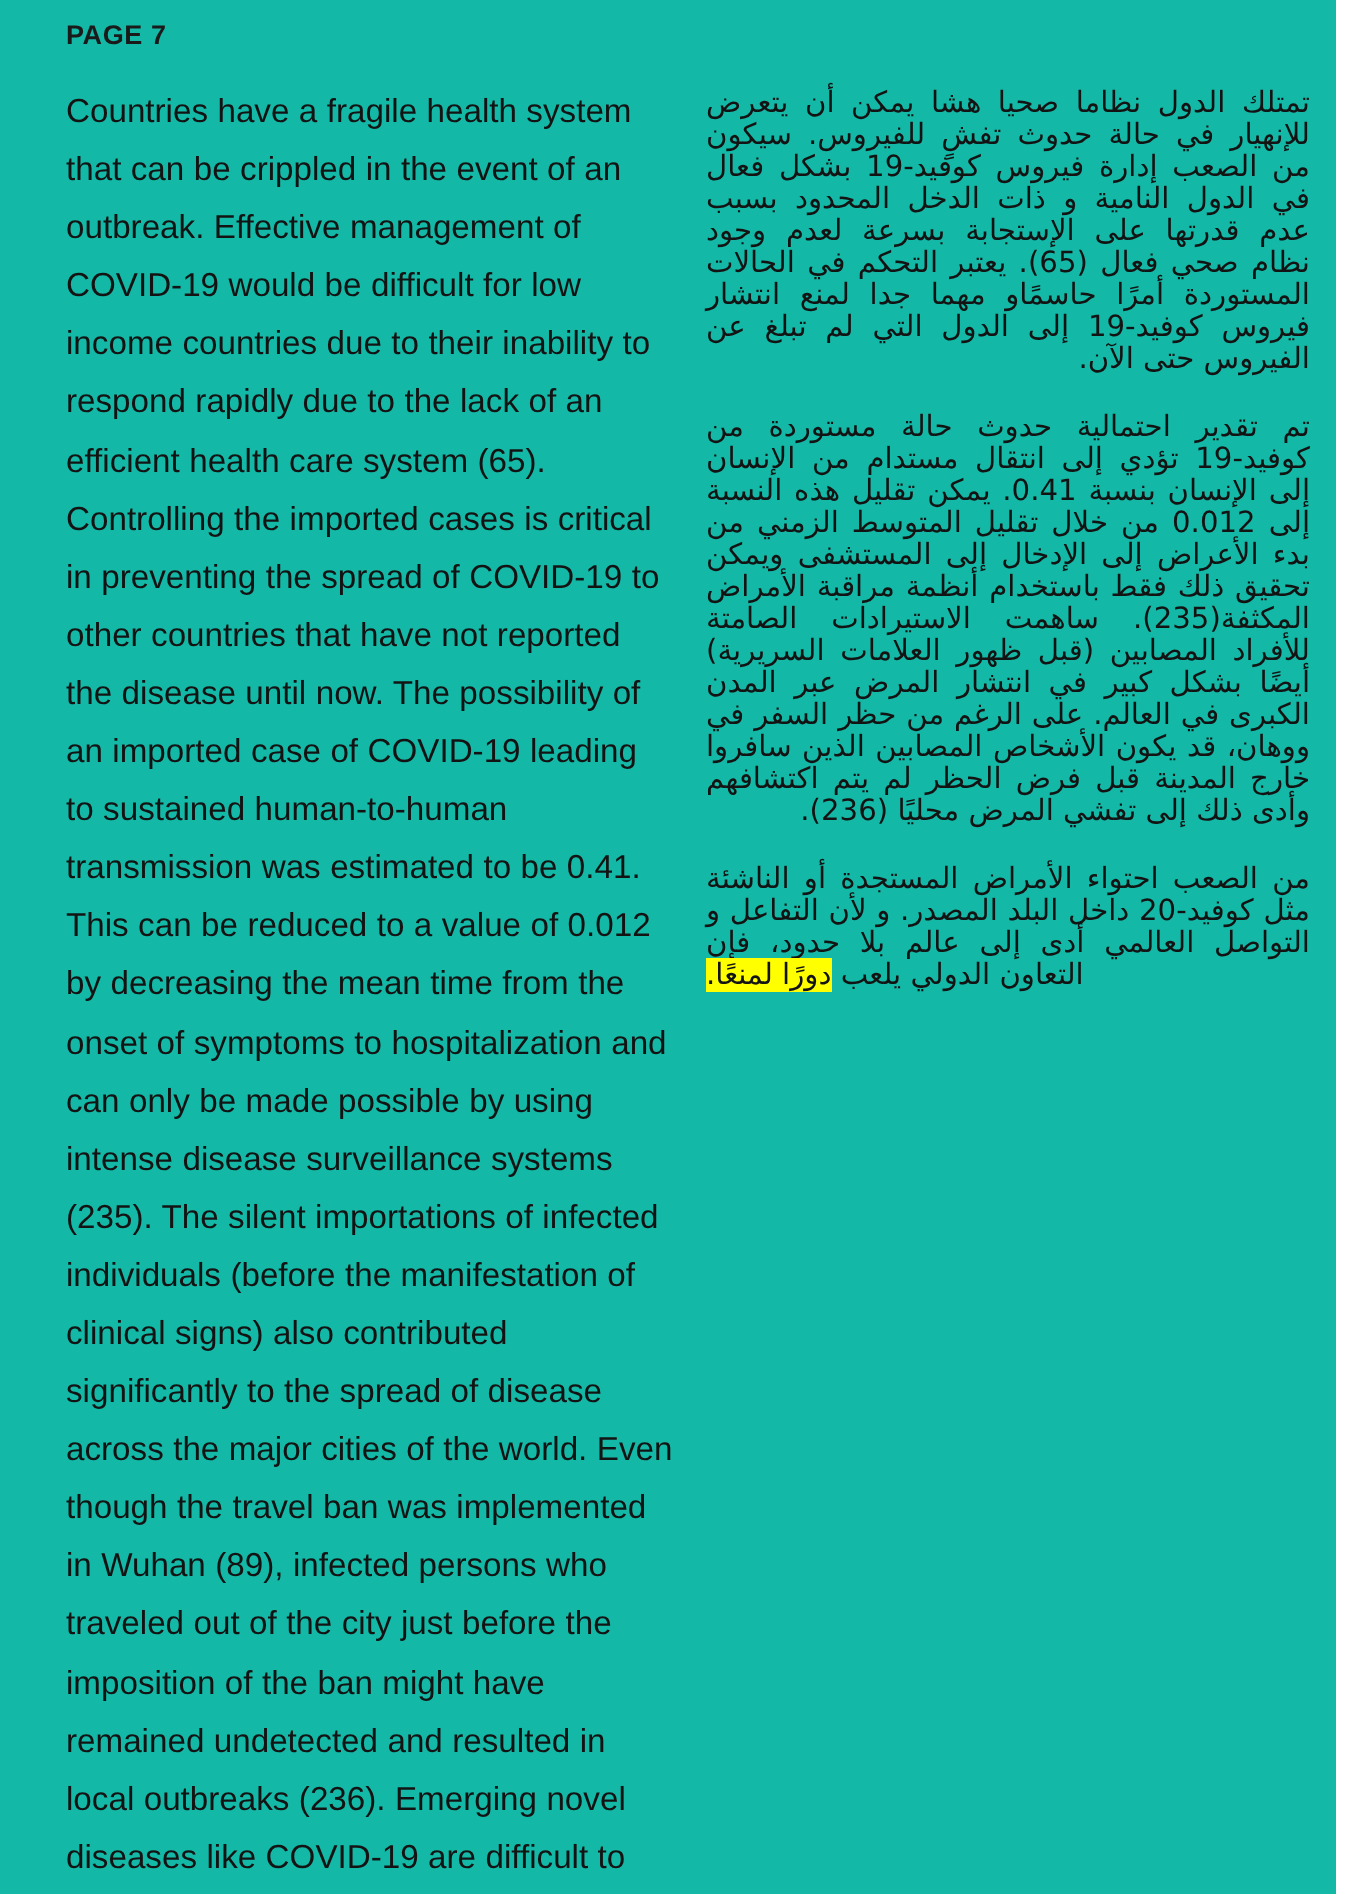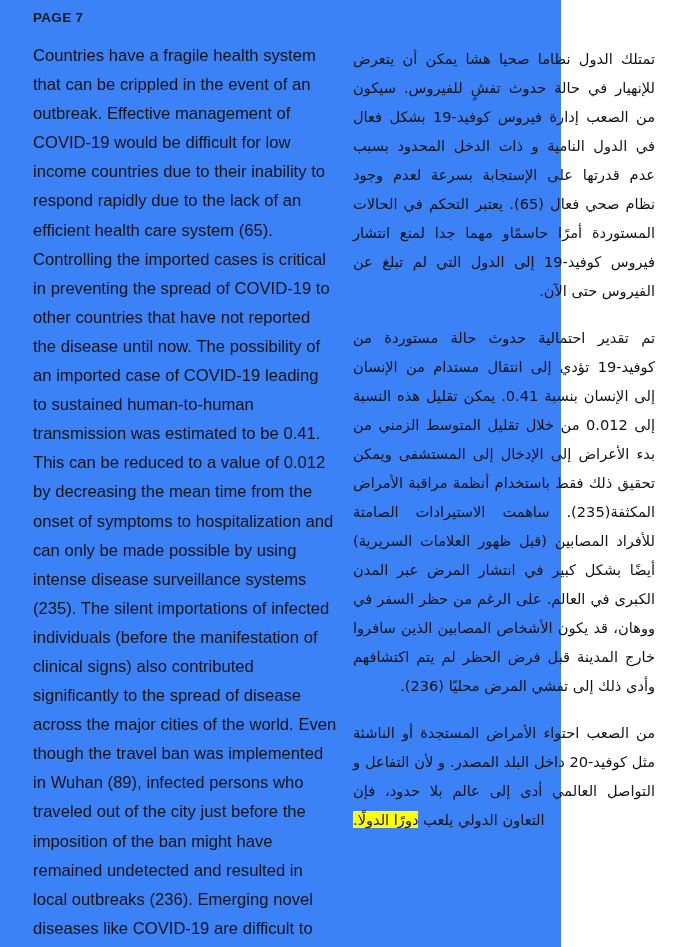--- a/index.html
+++ b/index.html
@@ -11,23 +11,23 @@
     width: 681px;
     height: 947px;
     font-family: "Liberation Sans", sans-serif;
     color: #111111;
     overflow: hidden;
     position: relative;
   }
   .page {
     position: absolute;
     inset: 0;
-    width: 561px;
+    width: 668px;
     height: 947px;
-    background: #3b82f6;
+    background: #14b8a6;
   }
   .page-label {
     position: absolute;
     left: 33px;
     top: 10px;
     font-family: "Liberation Sans", sans-serif;
     font-size: 13.5px;
     font-weight: bold;
     letter-spacing: 0.3px;
     color: #1a1a1a;
@@ -56,21 +56,21 @@
     margin: 0 0 0 0;
   }
   
   .col-ar {
     position: absolute;
     left: 353px;
     top: 3px;
     width: 302px;
     font-family: "DejaVu Sans", "Liberation Serif", serif;
     font-size: 14.6px;
-    line-height: 29px;
+    line-height: 16px;
     color: #131313;
     direction: rtl;
     text-align: justify;
     text-align-last: right;
     unicode-bidi: isolate;
   }
   .col-ar p {
     margin: 0 0 18px 0;
   }
   .col-ar p:last-child {
@@ -96,17 +96,17 @@
 
     <div class="col-en">
       <p><span>Countries have a fragile health system that can be crippled in the event of an outbreak. Effective management of COVID-19 would be difficult for low income countries due to their inability to respond rapidly due to the lack of an efficient health care system (65). Controlling the imported cases is critical in preventing the spread of COVID-19 to other countries that have not reported the disease until now. The possibility of an imported case of COVID-19 leading to sustained human-to-human transmission was estimated to be 0.41. This can be reduced to a value of 0.012 by decreasing the mean time from the onset of symptoms to hospitalization and can only be made possible by using intense disease surveillance systems (235). The silent importations of infected individuals (before the manifestation of clinical signs) also contributed significantly to the spread of disease across the major cities of the world. Even though the travel ban was implemented in Wuhan (89), infected persons who traveled out of the city just before the imposition of the ban might have remained undetected and resulted in local outbreaks (236). Emerging novel diseases like COVID-19 are difficult to contain within the country of origin, since globalization has led to a world without borders Hence, international collaboration plays a vital </span></p>
     </div>
 
     <div class="col-ar">
       <p><span>تمتلك الدول نظاما صحيا هشا يمكن أن يتعرض للإنهيار في حالة حدوث تفشٍ للفيروس. سيكون من الصعب إدارة فيروس كوفيد-19 بشكل فعال في الدول النامية و ذات الدخل المحدود بسبب عدم قدرتها على الإستجابة بسرعة لعدم وجود نظام صحي فعال (65). يعتبر التحكم في الحالات المستوردة أمرًا حاسمًاو مهما جدا لمنع انتشار فيروس كوفيد-19 إلى الدول التي لم تبلغ عن الفيروس حتى الآن.</span></p>
 
       <p><span>تم تقدير احتمالية حدوث حالة مستوردة من كوفيد-19 تؤدي إلى انتقال مستدام من الإنسان إلى الإنسان بنسبة 0.41. يمكن تقليل هذه النسبة إلى 0.012 من خلال تقليل المتوسط الزمني من بدء الأعراض إلى الإدخال إلى المستشفى ويمكن تحقيق ذلك فقط باستخدام أنظمة مراقبة الأمراض المكثفة(235). ساهمت الاستيرادات الصامتة للأفراد المصابين (قبل ظهور العلامات السريرية) أيضًا بشكل كبير في انتشار المرض عبر المدن الكبرى في العالم. على الرغم من حظر السفر في ووهان، قد يكون الأشخاص المصابين الذين سافروا خارج المدينة قبل فرض الحظر لم يتم اكتشافهم وأدى ذلك إلى تفشي المرض محليًا (236).</span></p>
 
-      <p class="last-line-center"><span>من الصعب احتواء الأمراض المستجدة أو الناشئة مثل كوفيد-20 داخل البلد المصدر. و لأن التفاعل و التواصل العالمي أدى إلى عالم بلا حدود، فإن التعاون الدولي يلعب </span><mark class="hl">دورًا الدولًا.</mark></p>
+      <p class="last-line-center"><span>من الصعب احتواء الأمراض المستجدة أو الناشئة مثل كوفيد-20 داخل البلد المصدر. و لأن التفاعل و التواصل العالمي أدى إلى عالم بلا حدود، فإن التعاون الدولي يلعب </span><mark class="hl">دورًا لمنعًا.</mark></p>
     </div>
 
   </div>
 </div>
 
 </body></html>

